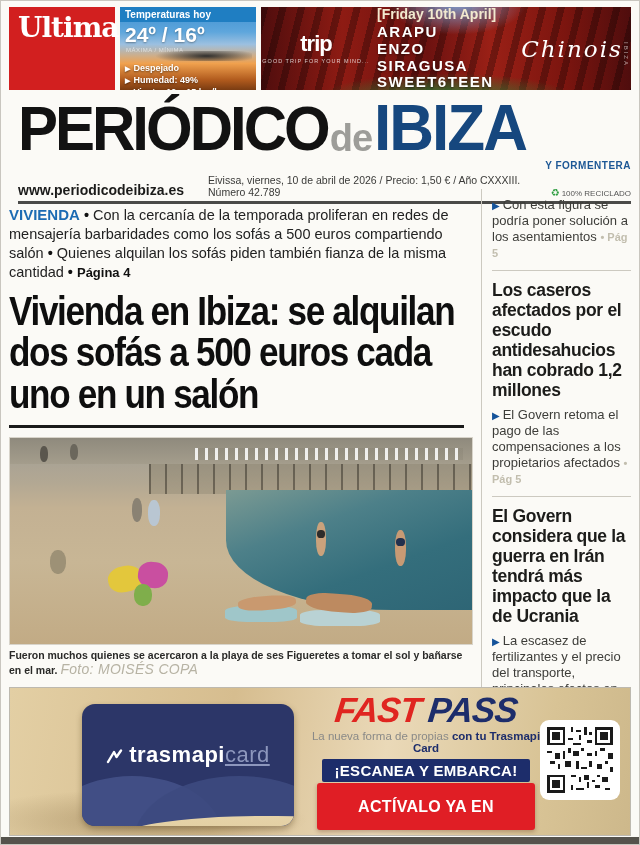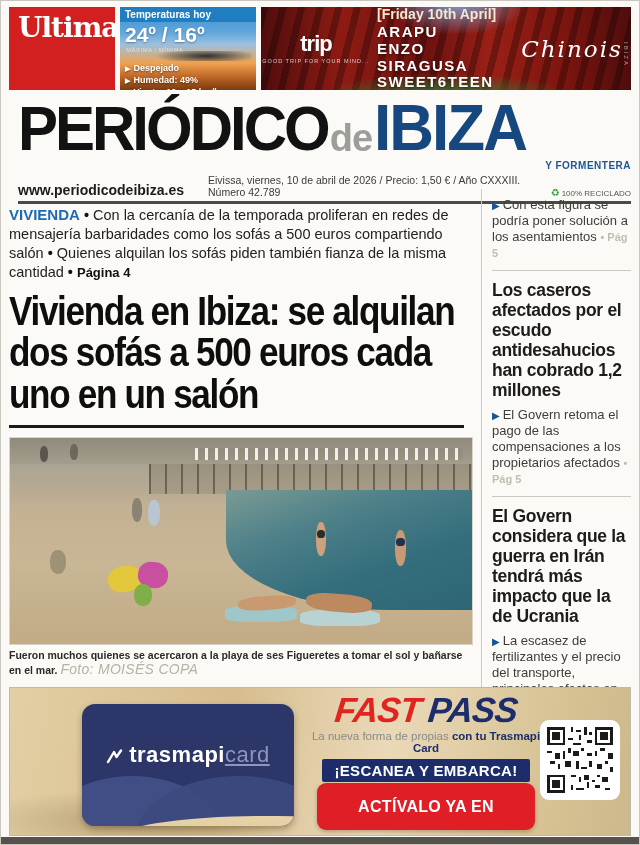--- a/index.html
+++ b/index.html
@@ -101,21 +101,21 @@
   .tm-logo-icon { display:inline-block; margin-right:5px; vertical-align:-2px; }
   .tm-sand { position:absolute; left:30px; top:112px; width:300px; height:50px; border-radius:50% 45% 0 0; background:linear-gradient(180deg,#e6d3a8,#d9c396); }
   .fp-block { position:absolute; left:300px; top:2px; width:232px; text-align:center; }
   .fp-title { font-size:35px; font-weight:bold; font-style:italic; letter-spacing:-1px; transform:skewX(-6deg); }
   .fp-fast { color:#e02520; margin-right:8px; }
   .fp-pass { color:#1d2d6b; }
   .fp-subtitle { font-size:11.5px; margin-top:0; }
   .fp-sub-gray { color:#8a8a88; }
   .fp-sub-bold { color:#1d2d6b; font-weight:bold; }
   .fp-pill { display:inline-block; margin-top:5px; background:#1d2d6b; color:#fff; font-weight:bold; font-size:15px; padding:3px 13px; border-radius:2px; letter-spacing:.3px; }
-  .fp-cta { position:absolute; left:307px; top:95px; width:218px; height:47px; background:#e01e25; border-radius:9px; color:#fff; font-weight:bold; font-size:16px; line-height:1.25; display:flex; flex-direction:column; align-items:center; justify-content:center; letter-spacing:.3px; box-shadow:0 2px 4px rgba(80,30,10,.3); }
+  .fp-cta { position:absolute; left:307px; top:95px; width:218px; height:47px; background:#e01e25; border-radius:3px; color:#fff; font-weight:bold; font-size:16px; line-height:1.25; display:flex; flex-direction:column; align-items:center; justify-content:center; letter-spacing:.3px; box-shadow:0 2px 4px rgba(80,30,10,.3); }
   .qr-box { position:absolute; right:10px; top:32px; width:80px; height:80px; background:#fff; border-radius:9px; padding:7px; }
   .bottom-bar { position:absolute; bottom:0; left:0; right:0; height:7px; background:#55524c; }
 </style>
 </head>
 <body>
 
 <div class="page">
 
   <header class="topstrip">
     <div class="uh-logo">

